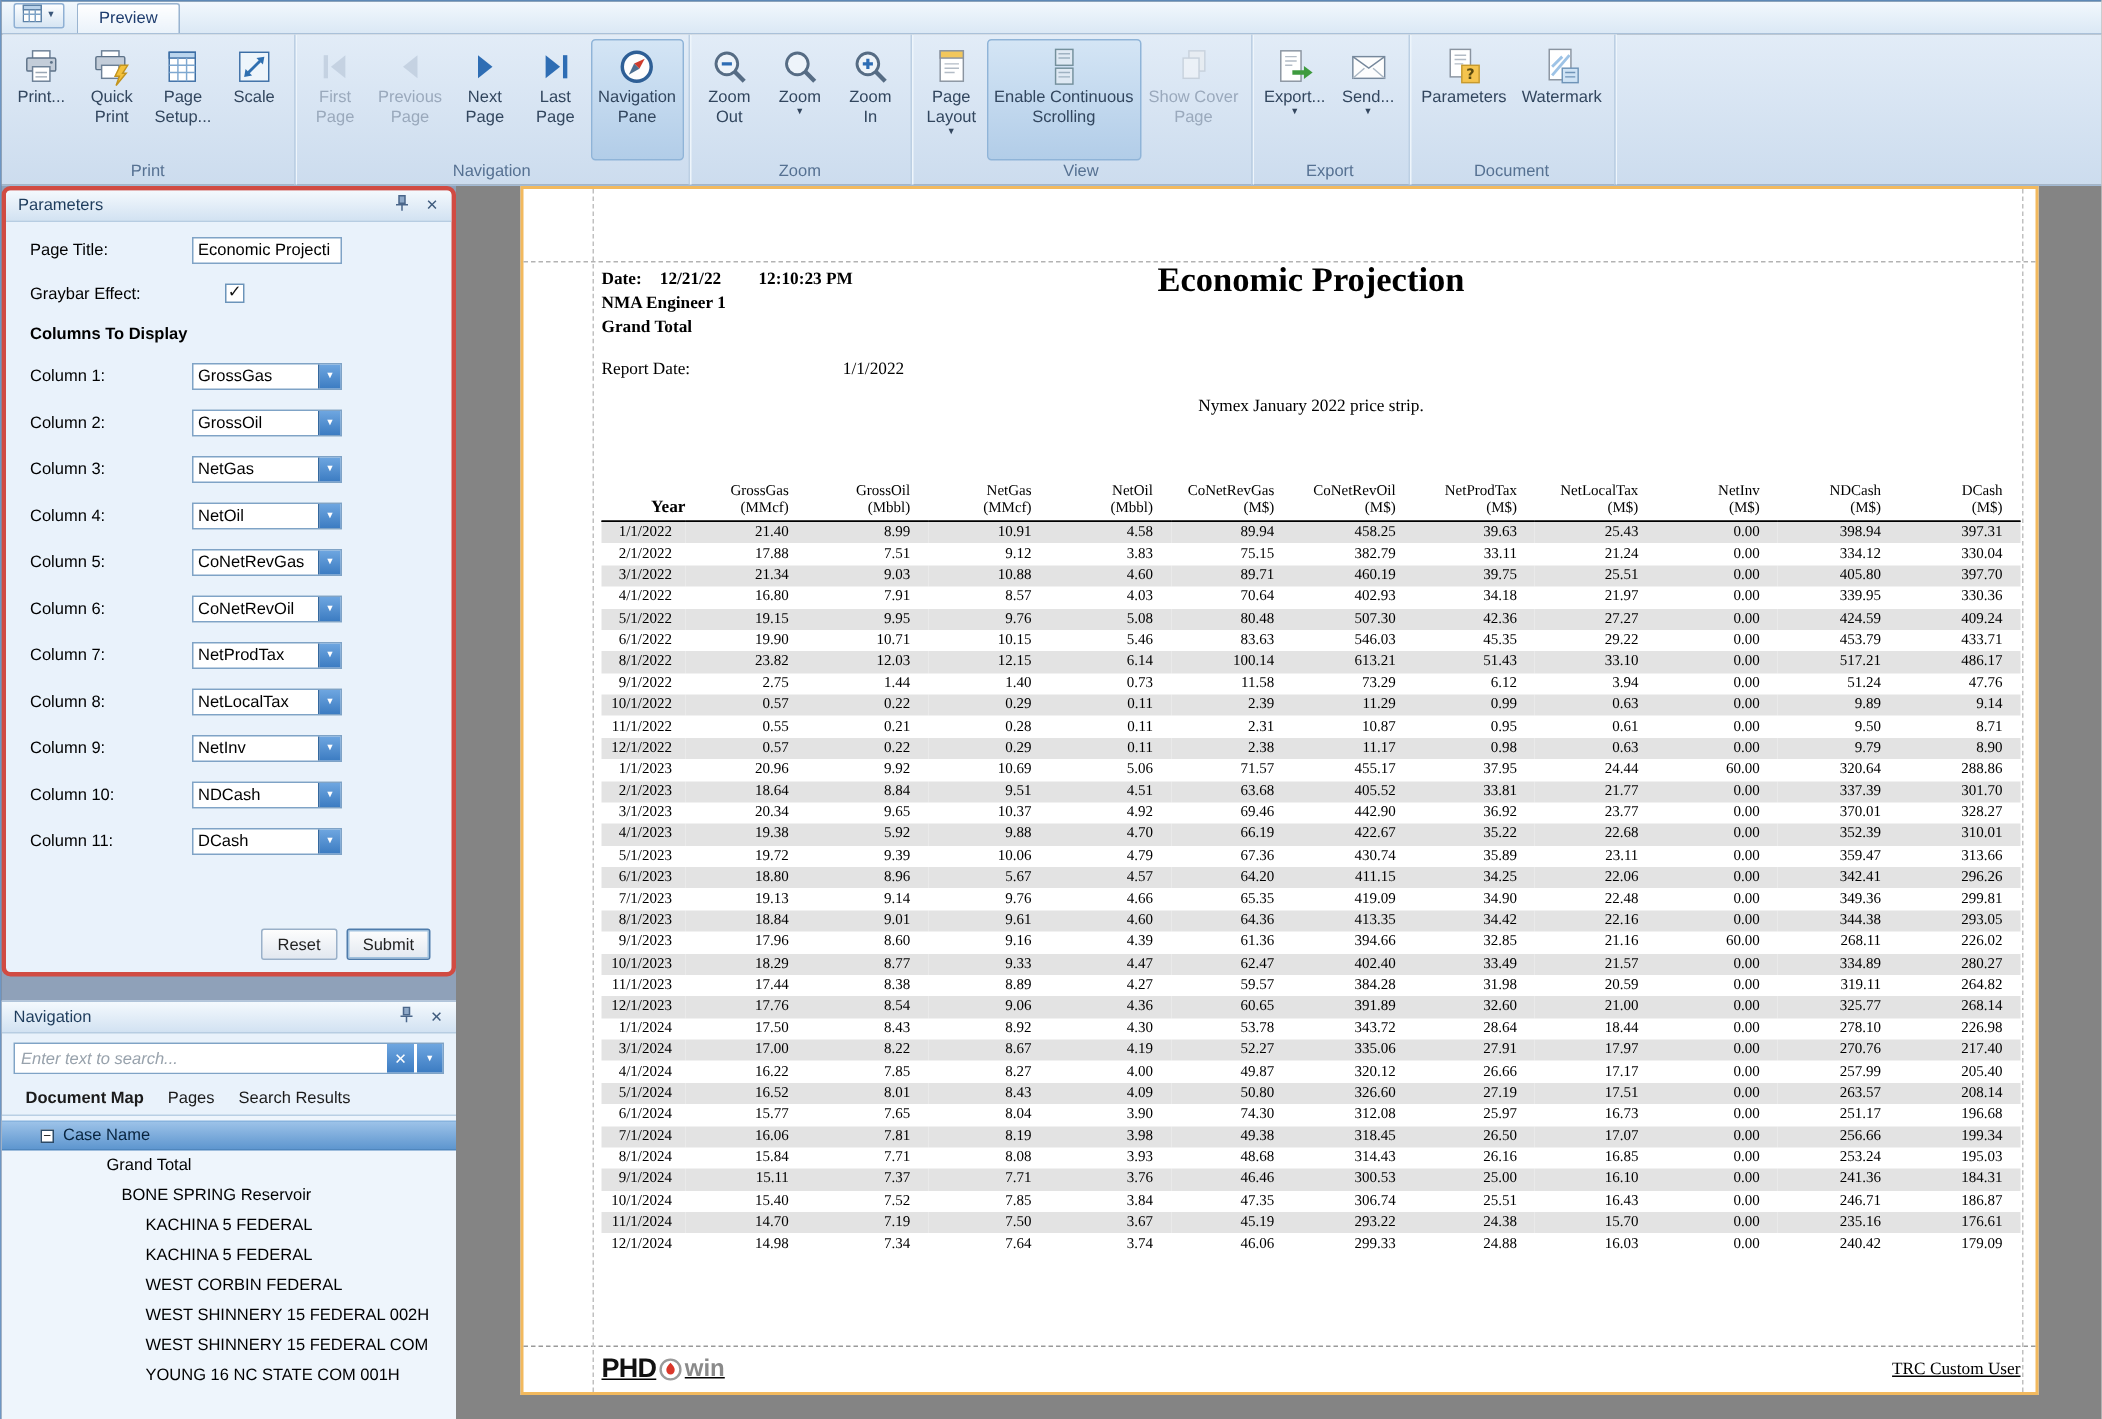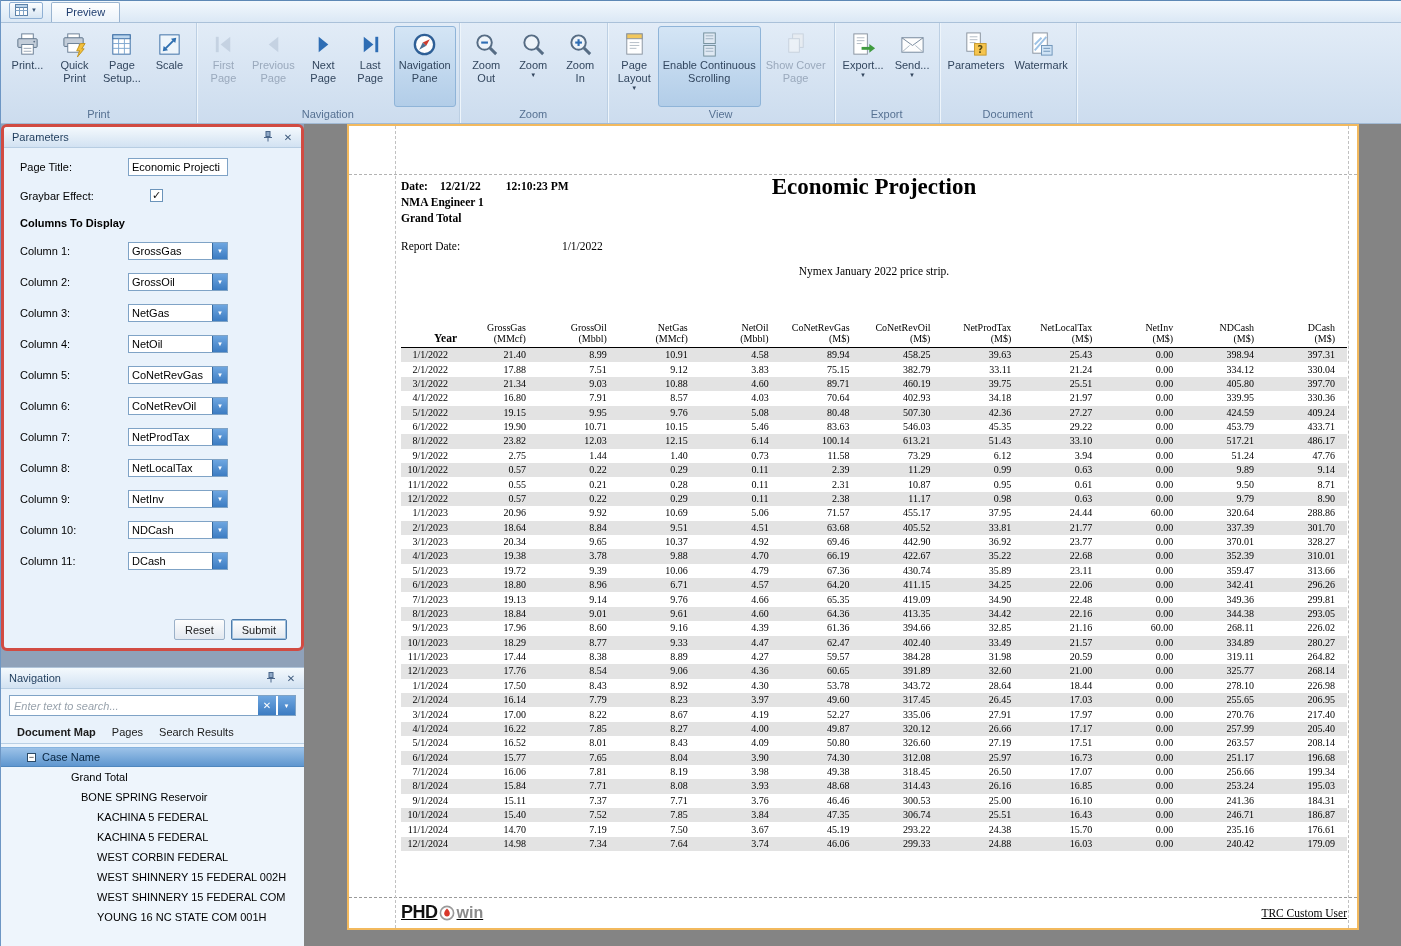--- a/index.html
+++ b/index.html
@@ -879,21 +879,21 @@
                 <td class="num">442.90</td>
                 <td class="num">36.92</td>
                 <td class="num">23.77</td>
                 <td class="num">0.00</td>
                 <td class="num">370.01</td>
                 <td class="num">328.27</td>
               </tr>
               <tr>
                 <td class="year">4/1/2023</td>
                 <td class="num">19.38</td>
-                <td class="num">3.78</td>
+                <td class="num">5.92</td>
                 <td class="num">9.88</td>
                 <td class="num">4.70</td>
                 <td class="num">66.19</td>
                 <td class="num">422.67</td>
                 <td class="num">35.22</td>
                 <td class="num">22.68</td>
                 <td class="num">0.00</td>
                 <td class="num">352.39</td>
                 <td class="num">310.01</td>
               </tr>
@@ -908,21 +908,21 @@
                 <td class="num">35.89</td>
                 <td class="num">23.11</td>
                 <td class="num">0.00</td>
                 <td class="num">359.47</td>
                 <td class="num">313.66</td>
               </tr>
               <tr>
                 <td class="year">6/1/2023</td>
                 <td class="num">18.80</td>
                 <td class="num">8.96</td>
-                <td class="num">6.71</td>
+                <td class="num">5.67</td>
                 <td class="num">4.57</td>
                 <td class="num">64.20</td>
                 <td class="num">411.15</td>
                 <td class="num">34.25</td>
                 <td class="num">22.06</td>
                 <td class="num">0.00</td>
                 <td class="num">342.41</td>
                 <td class="num">296.26</td>
               </tr>
               <tr>
@@ -1017,34 +1017,20 @@
                 <td class="num">4.30</td>
                 <td class="num">53.78</td>
                 <td class="num">343.72</td>
                 <td class="num">28.64</td>
                 <td class="num">18.44</td>
                 <td class="num">0.00</td>
                 <td class="num">278.10</td>
                 <td class="num">226.98</td>
               </tr>
               <tr>
-                <td class="year">2/1/2024</td>
-                <td class="num">16.14</td>
-                <td class="num">7.79</td>
-                <td class="num">8.23</td>
-                <td class="num">3.97</td>
-                <td class="num">49.60</td>
-                <td class="num">317.45</td>
-                <td class="num">26.45</td>
-                <td class="num">17.03</td>
-                <td class="num">0.00</td>
-                <td class="num">255.65</td>
-                <td class="num">206.95</td>
-              </tr>
-              <tr>
                 <td class="year">3/1/2024</td>
                 <td class="num">17.00</td>
                 <td class="num">8.22</td>
                 <td class="num">8.67</td>
                 <td class="num">4.19</td>
                 <td class="num">52.27</td>
                 <td class="num">335.06</td>
                 <td class="num">27.91</td>
                 <td class="num">17.97</td>
                 <td class="num">0.00</td>

